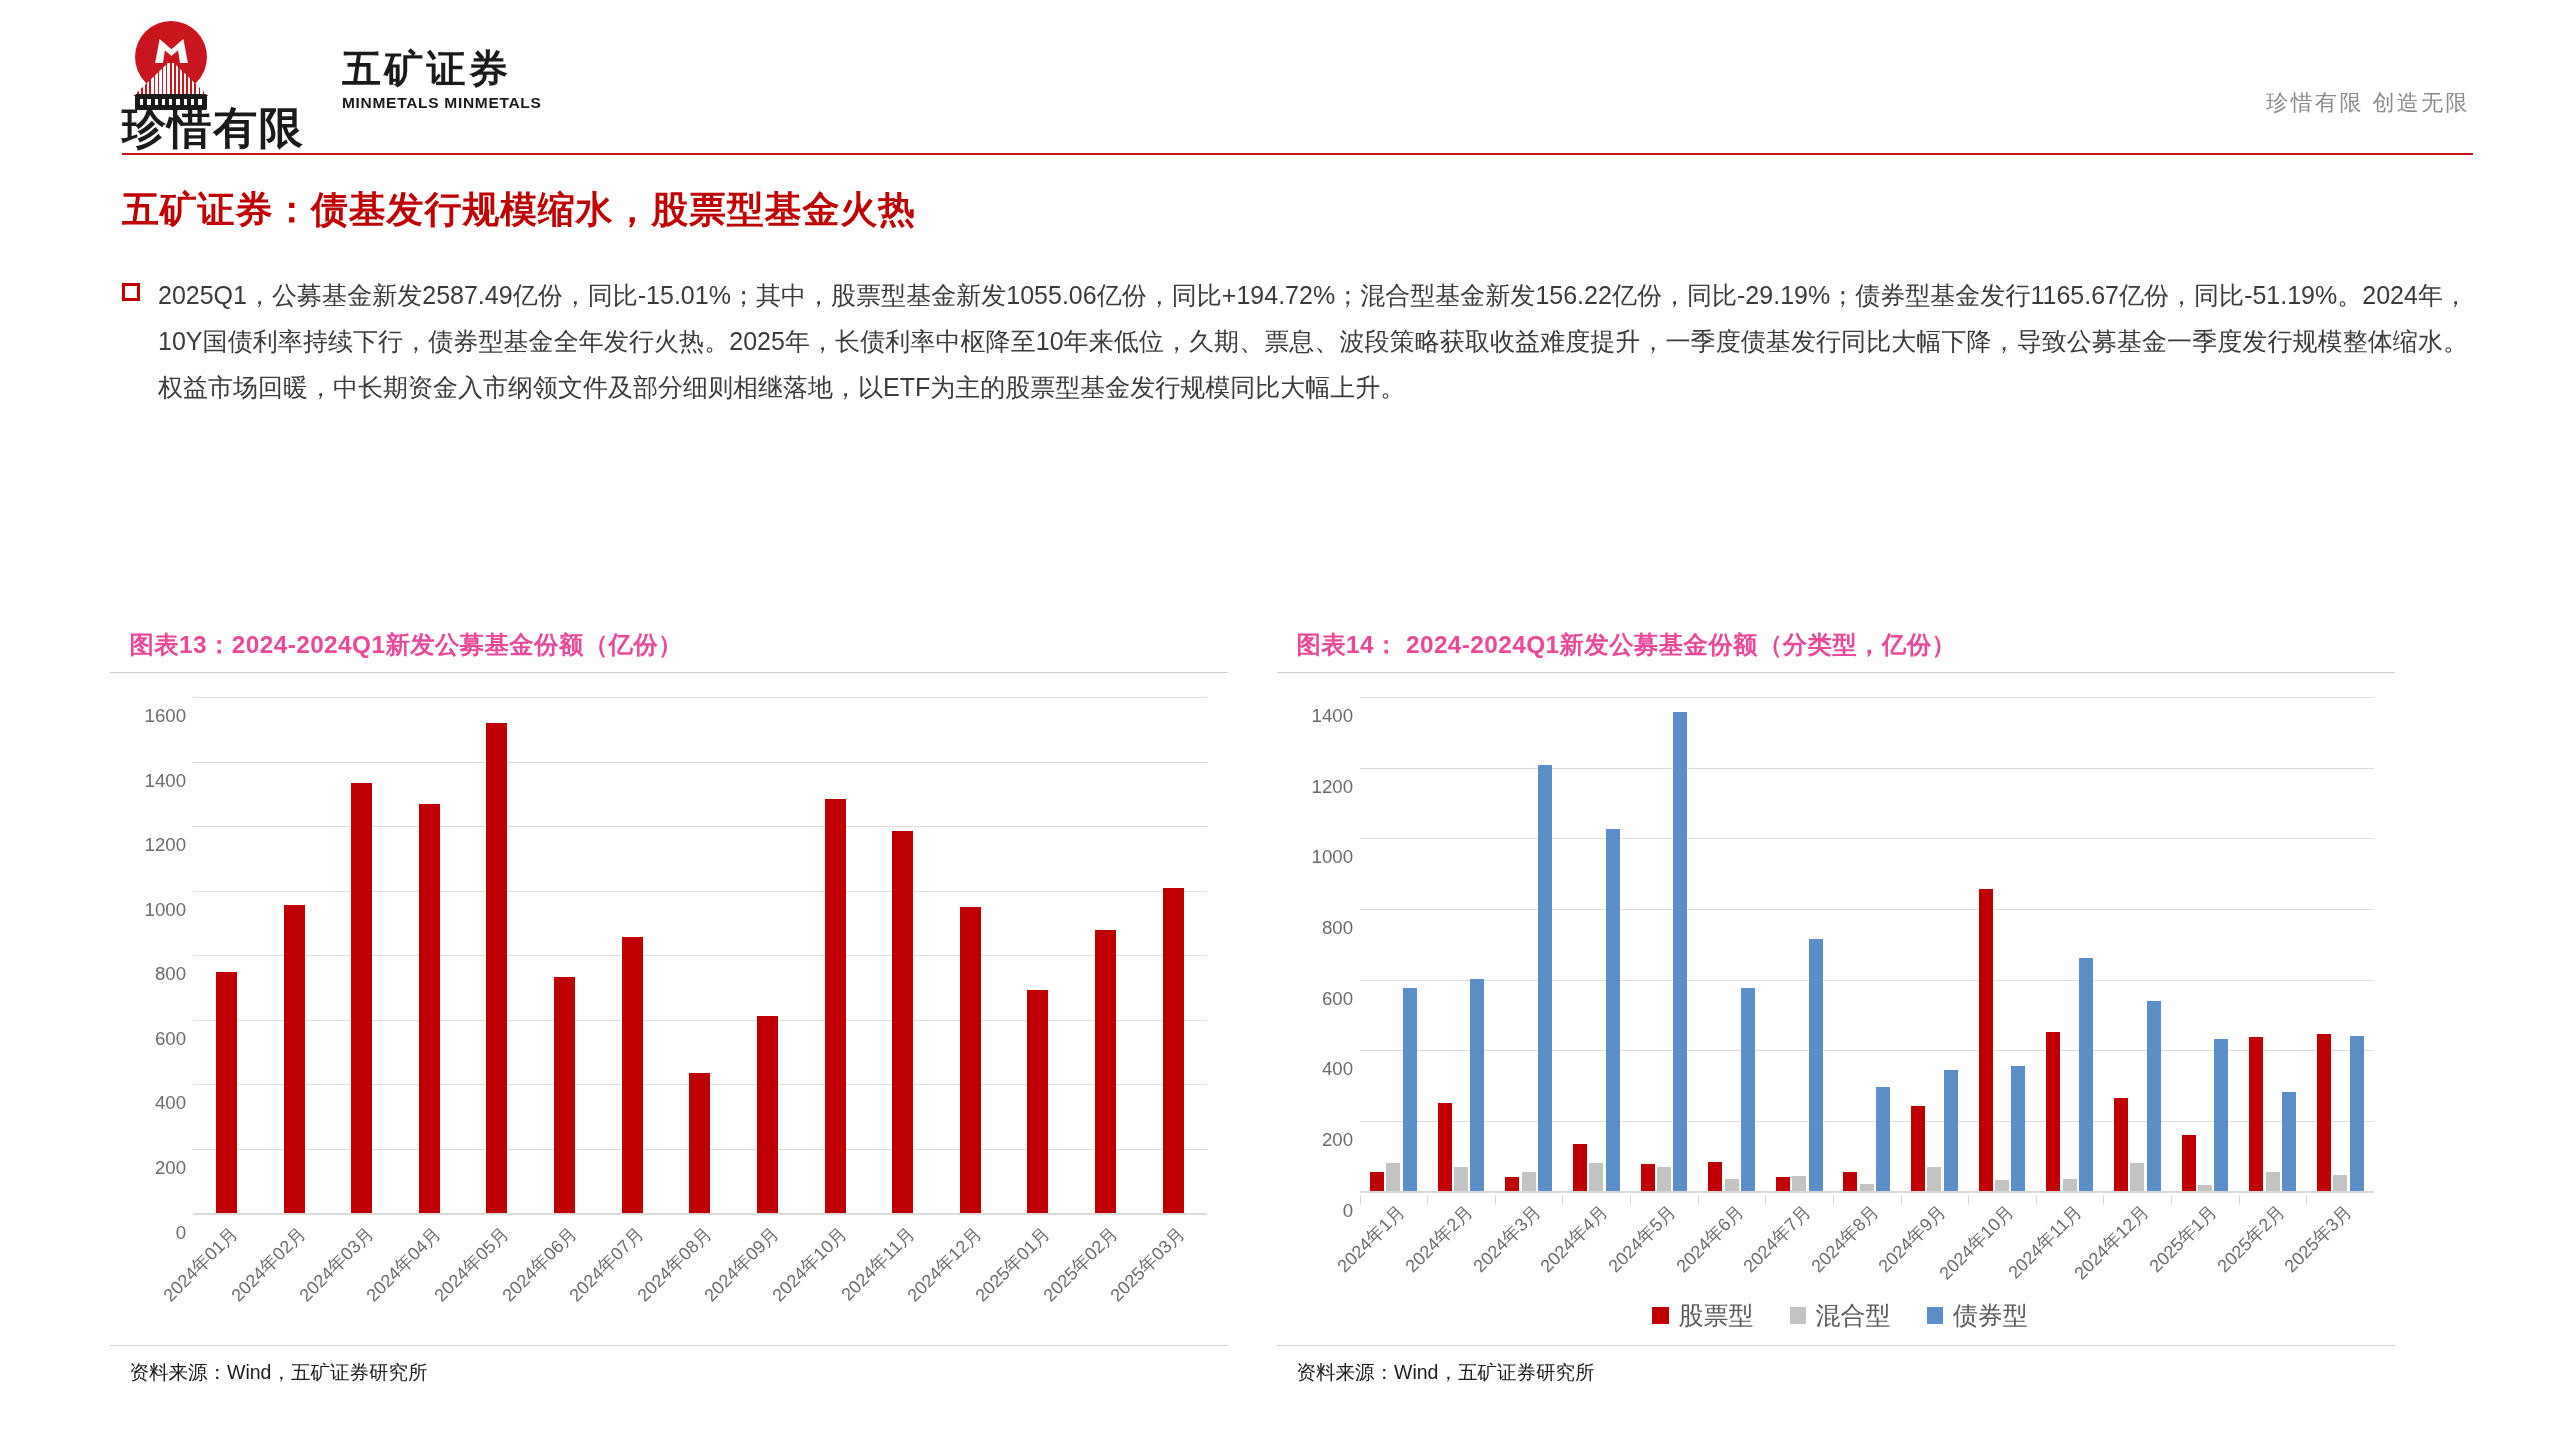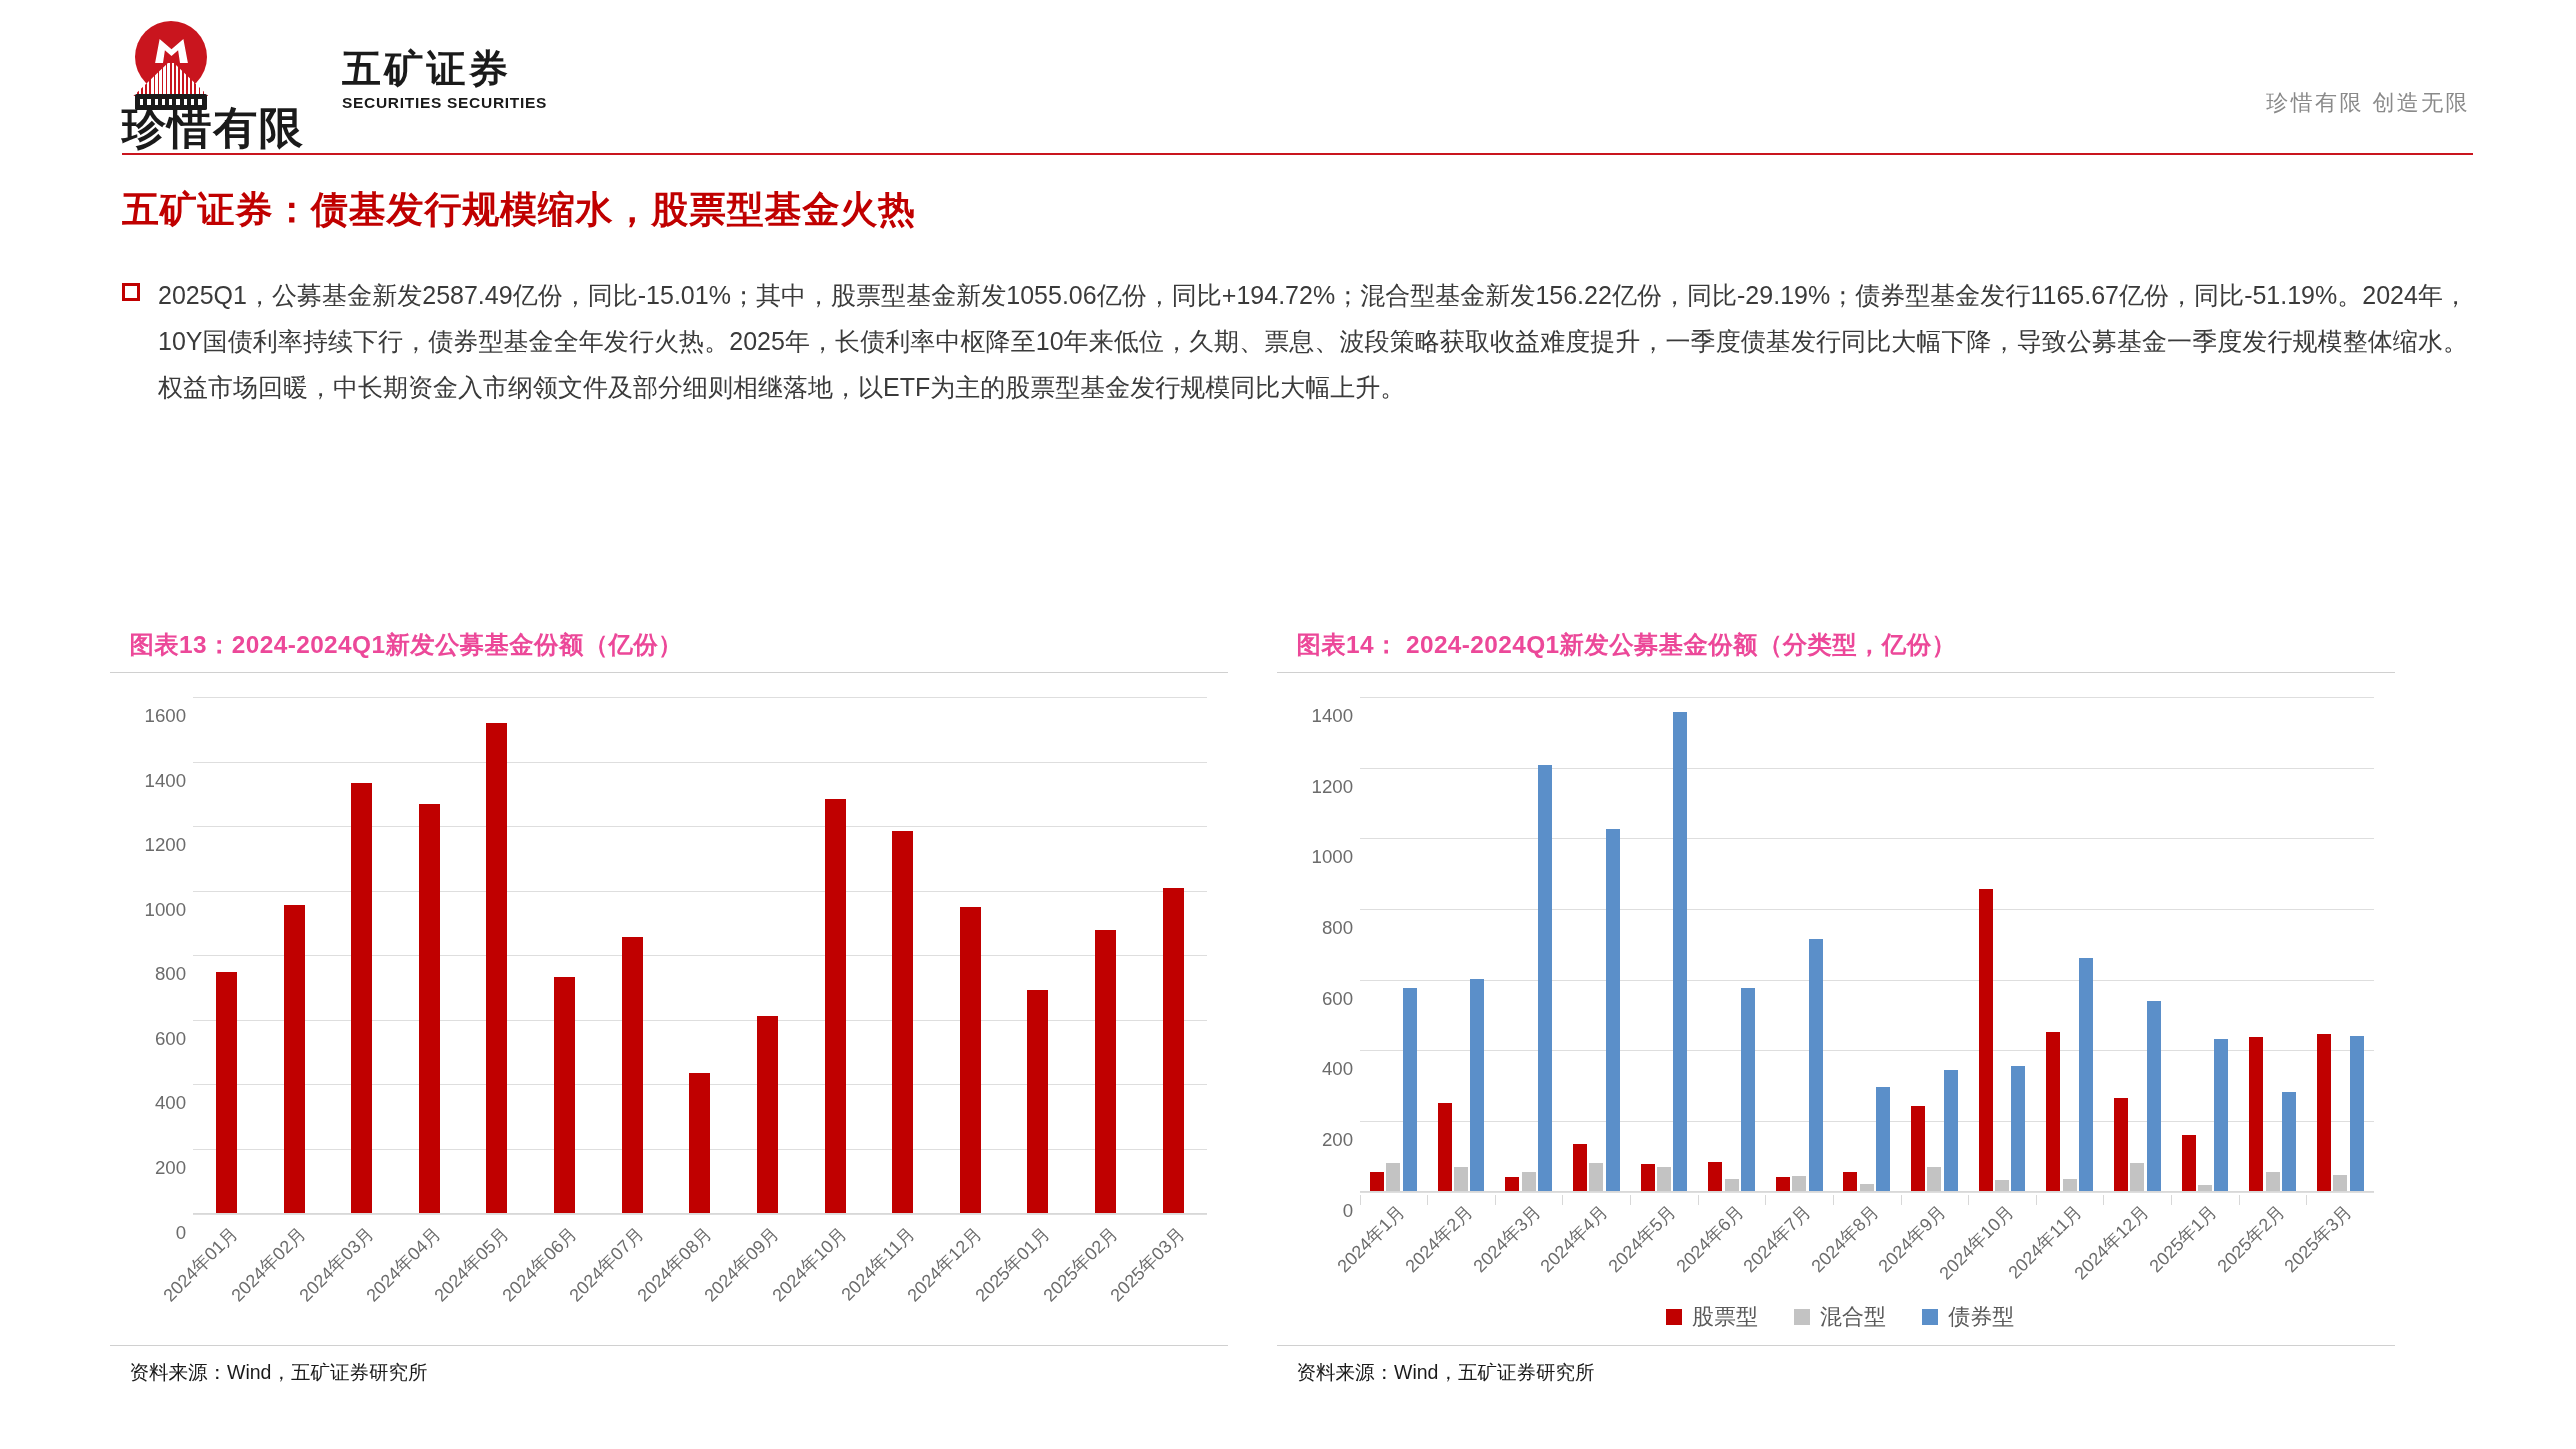--- a/index.html
+++ b/index.html
@@ -85,38 +85,38 @@
   .grp{display:flex;align-items:flex-end;justify-content:center;gap:2.4px;width:100%;height:100%;}
   .bar-s{width:14px;}
   .xlabels{position:absolute;left:68px;right:14.6px;display:flex;}
   .xslot{flex:1 1 0;position:relative;height:122px;}
   .xlab{
     position:absolute;left:50%;top:4.9px;font-size:18px;color:#6b6b6b;
     white-space:nowrap;transform-origin:left top;transform:rotate(-45deg) translateX(-100%);
   }
   .tick{position:absolute;left:0;top:0;width:0.8px;height:9.8px;background:#d8d8d8;}
   .legend{position:absolute;bottom:13px;left:0;right:0;display:flex;justify-content:center;gap:36px;}
-  .leg{display:flex;align-items:center;gap:9.8px;font-size:22px;color:#5a5a5a;margin-top:20px;}
+  .leg{display:flex;align-items:center;gap:9.8px;font-size:25px;color:#5a5a5a;margin-top:20px;}
   .swatch{width:16.3px;height:16.3px;}
 </style>
 </head>
 <body>
 
 <div class="header">
   <div class="logo-block">
     <div class="logo-mark">
       <div class="logo-circle"></div>
       <div class="logo-m"></div>
       <div class="logo-fan"></div>
       <div class="logo-base"></div>
       <div class="logo-cn">珍惜有限</div>
     </div>
     <div class="logo-right">
       <div class="cn">五矿证券</div>
-      <div class="en">SECURITIES SECURITIES</div>
+      <div class="en">MINMETALS MINMETALS</div>
     </div>
   </div>
   <div class="slogan">珍惜有限  创造无限</div>
   <div class="header-rule"></div>
 </div>
 
 <div class="page-title">五矿证券：债基发行规模缩水，股票型基金火热</div>
 
 <div class="bullets">
   <div class="bullet">

